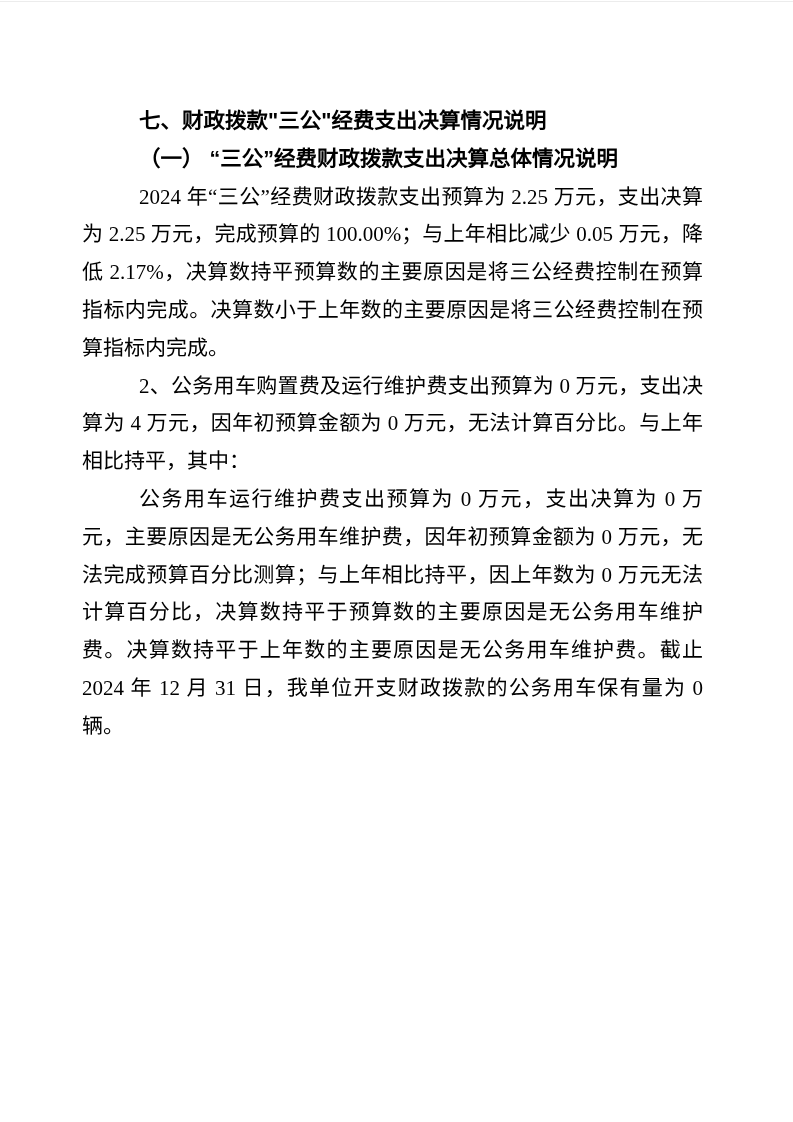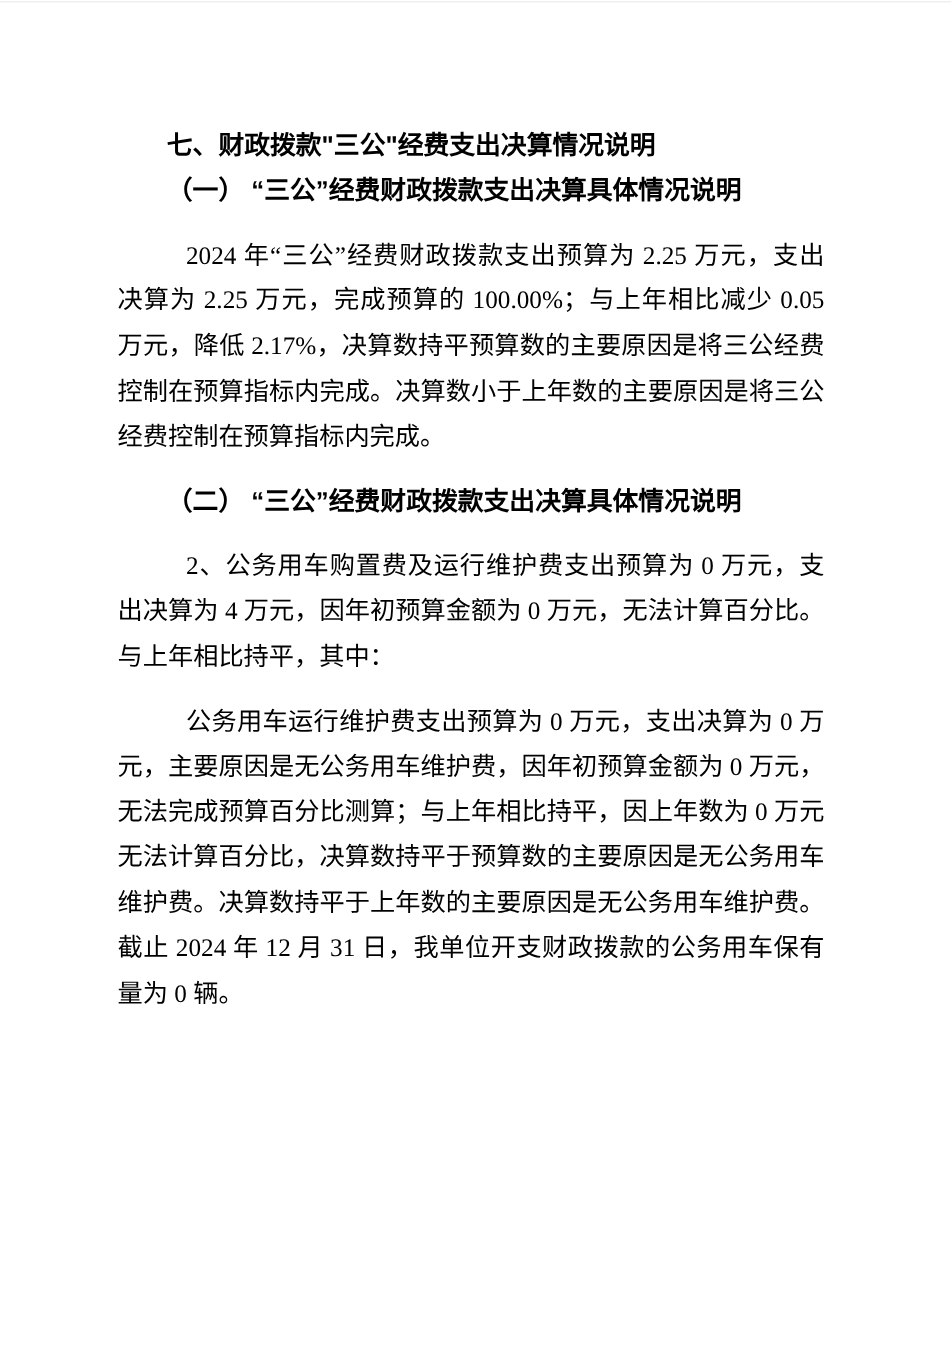--- a/index.html
+++ b/index.html
@@ -34,40 +34,39 @@
     margin: 0;
     font-family: "Liberation Sans", "DejaVu Sans", sans-serif;
     font-weight: bold;
     font-size: 21.5px;
     line-height: 37.8px;
     text-indent: 57px;
     text-align: left;
     white-space: nowrap;
   }
   .para {
-    margin: 16px;
+    margin: 0;
     font-size: 21px;
     line-height: 37.8px;
     text-align: justify;
     text-justify: inter-ideograph;
     text-indent: 57px;
   }
 </style>
 </head>
 <body>
 
 <div class="page">
   <div class="top-edge"></div>
 
   <h1 class="hd">七、财政拨款"三公"经费支出决算情况说明</h1>
 
-  <h2 class="hd">（一） “三公”经费财政拨款支出决算具体情况说明</h2>
+  <h2 class="hd">（一） “三公”经费财政拨款支出决算总体情况说明</h2>
 
   <p class="para">2024 年“三公”经费财政拨款支出预算为 2.25 万元，支出决算为 2.25 万元，完成预算的 100.00%；与上年相比减少 0.05 万元，降低 2.17%，决算数持平预算数的主要原因是将三公经费控制在预算指标内完成。决算数小于上年数的主要原因是将三公经费控制在预算指标内完成。</p>
 
-  <h2 class="hd">（二） “三公”经费财政拨款支出决算具体情况说明</h2>
 
 
   <p class="para">2、公务用车购置费及运行维护费支出预算为 0 万元，支出决算为 4 万元，因年初预算金额为 0 万元，无法计算百分比。与上年相比持平，其中：</p>
 
 
   <p class="para">公务用车运行维护费支出预算为 0 万元，支出决算为 0 万元，主要原因是无公务用车维护费，因年初预算金额为 0 万元，无法完成预算百分比测算；与上年相比持平，因上年数为 0 万元无法计算百分比，决算数持平于预算数的主要原因是无公务用车维护费。决算数持平于上年数的主要原因是无公务用车维护费。截止 2024 年 12 月 31 日，我单位开支财政拨款的公务用车保有量为 0 辆。</p>
 </div>
 
 </body></html>

